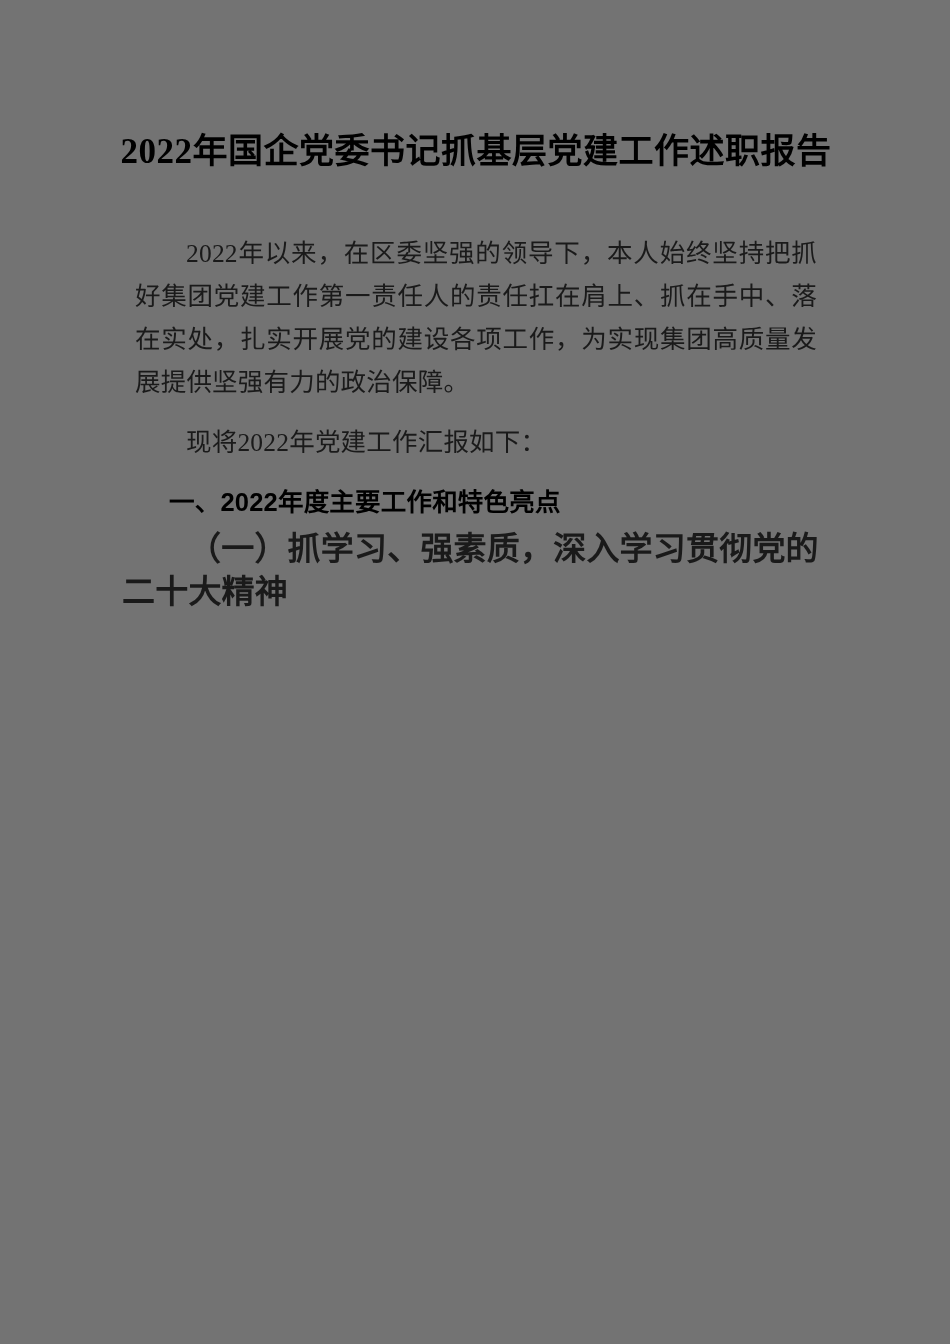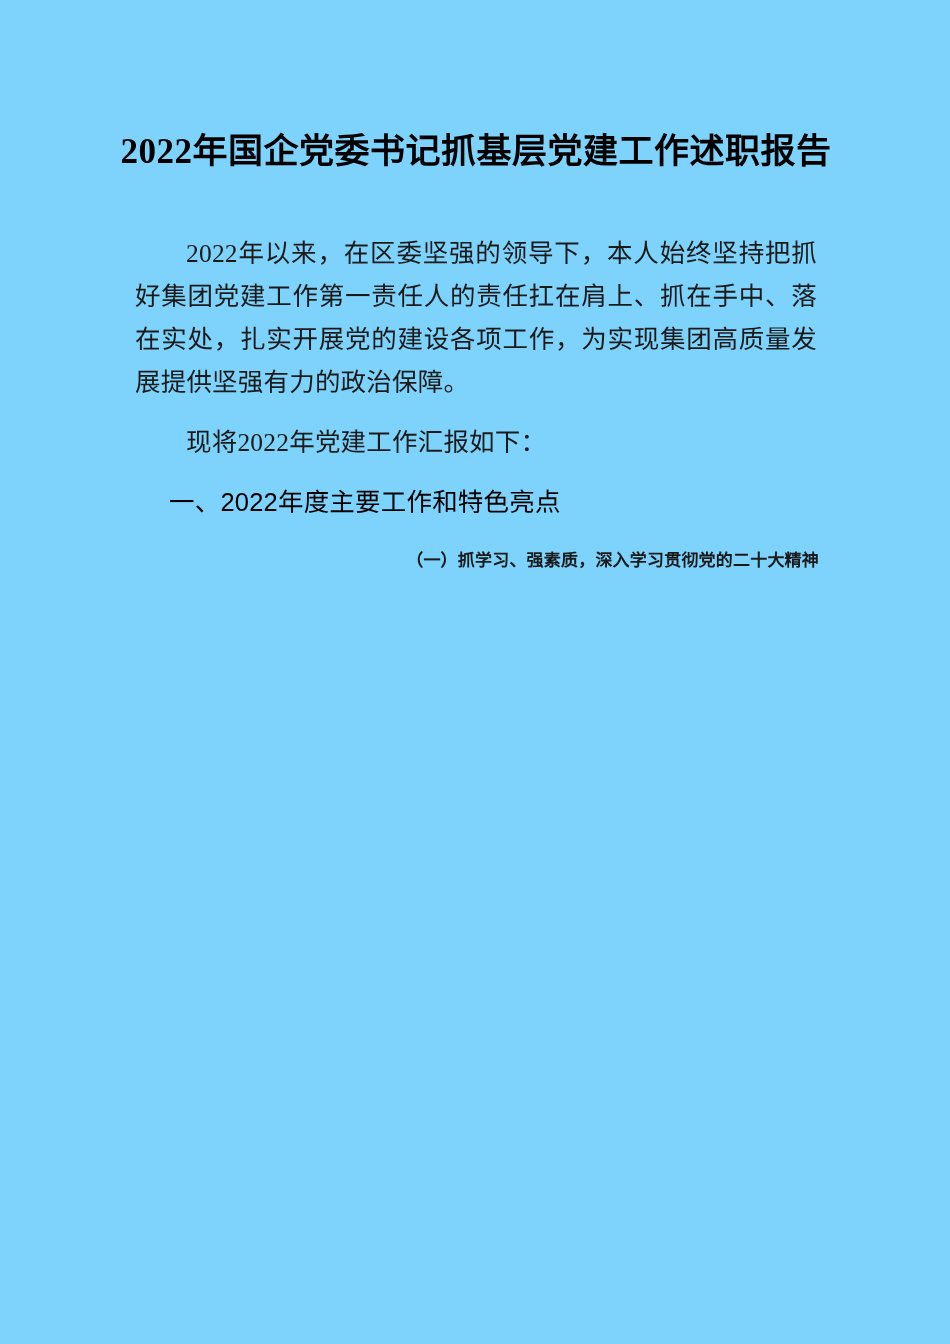--- a/index.html
+++ b/index.html
@@ -14,21 +14,21 @@
     overflow: hidden;
     font-family: "Liberation Serif", "DejaVu Serif", serif;
     color: #1a1a1a;
     -webkit-font-smoothing: antialiased;
   }
 
   .page {
     position: relative;
     width: 950px;
     height: 1344px;
-    background: #7dd3fc;
+    background: #737373;
     box-sizing: border-box;
   }
 
   .content {
     position: absolute;
     left: 118px;
     top: 0;
     width: 716px;
   }
 
@@ -69,40 +69,39 @@
   }
 
   .para.gap {
     margin-top: 7px;
   }
 
   
   .heading-1 {
     margin: 0;
     font-family: "Liberation Sans", "DejaVu Sans", sans-serif;
-    font-weight: 400;
+    font-weight: 700;
     font-size: 25.5px;
     line-height: 43px;
     text-indent: 2em;
     letter-spacing: 0.2px;
     color: #000000;
     word-break: break-all;
   }
 
   
   .heading-2 {
-    margin: 15px;
+    margin: 4px;
     font-family: "Liberation Serif", "DejaVu Serif", serif;
-    font-size: 17px;
+    font-size: 33px;
     line-height: 43px;
     text-indent: 2em;
     letter-spacing: 0.2px;
     color: #1a1a1a;
     word-break: break-all;
-    text-align: right;
   }
 </style>
 </head>
 <body>
 
 <div class="page">
   <div class="content">
 
     <h1 class="doc-title">2022年国企党委书记抓基层党建工作述职报告</h1>
 

